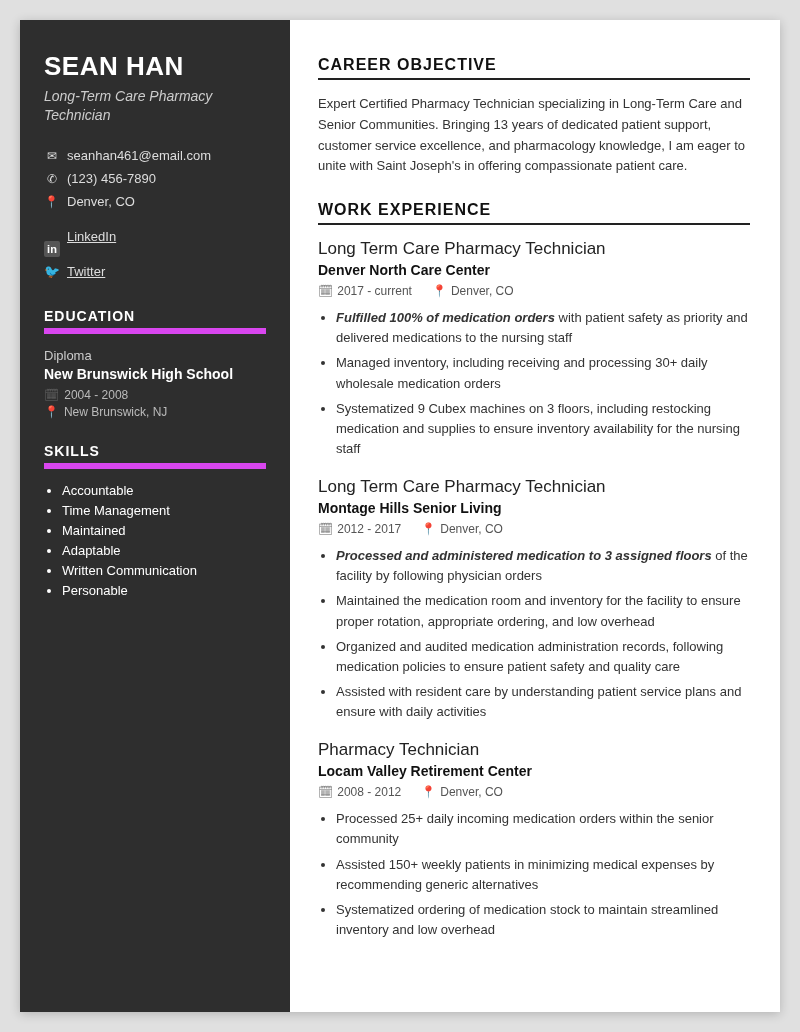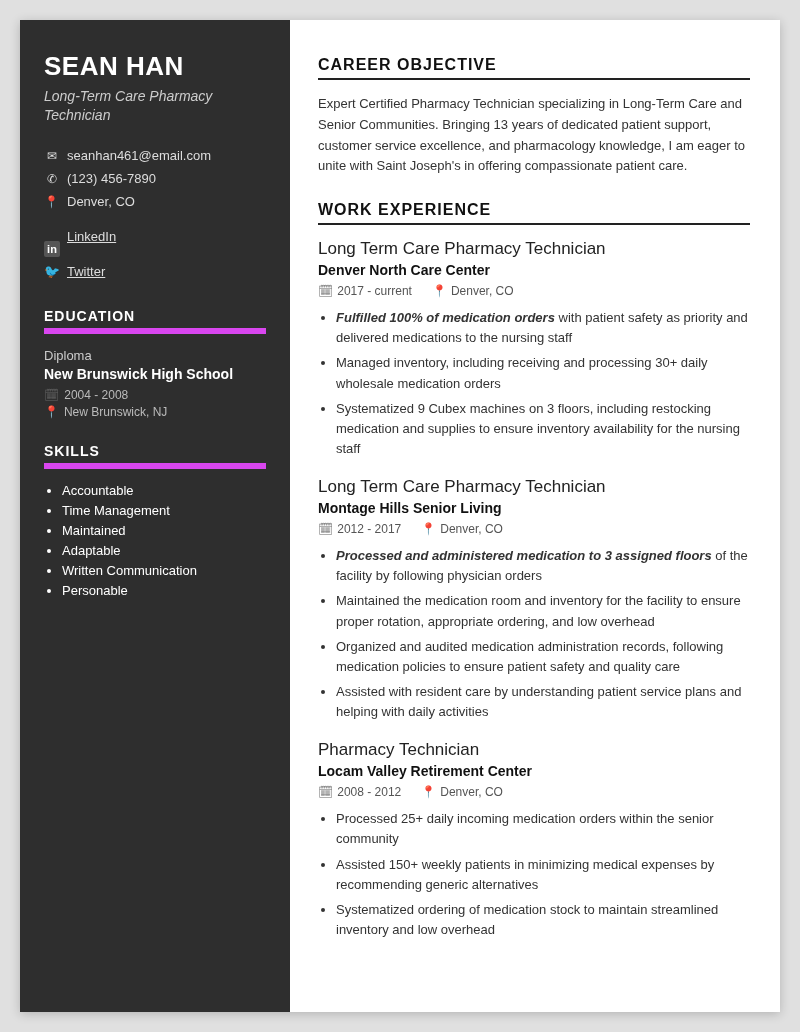--- a/index.html
+++ b/index.html
@@ -273,21 +273,21 @@
           </span>
           <span>
             <span class="meta-icon">📍</span>
             <span>Denver, CO</span>
           </span>
         </div>
         <ul class="job-bullets">
           <li><span class="bold-italic">Processed and administered medication to 3 assigned floors</span><span> of the facility by following physician orders</span></li>
           <li>Maintained the medication room and inventory for the facility to ensure proper rotation, appropriate ordering, and low overhead</li>
           <li>Organized and audited medication administration records, following medication policies to ensure patient safety and quality care</li>
-          <li>Assisted with resident care by understanding patient service plans and helping with daily activities</li>
+          <li>Assisted with resident care by understanding patient service plans and ensure with daily activities</li>
         </ul>
       </div>
 
       <div>
         <div class="job-title">Pharmacy Technician</div>
         <div class="job-company">Locam Valley Retirement Center</div>
         <div class="job-meta">
           <span>
             <span class="meta-icon">🗓</span>
             <span>2008 - 2012</span>

